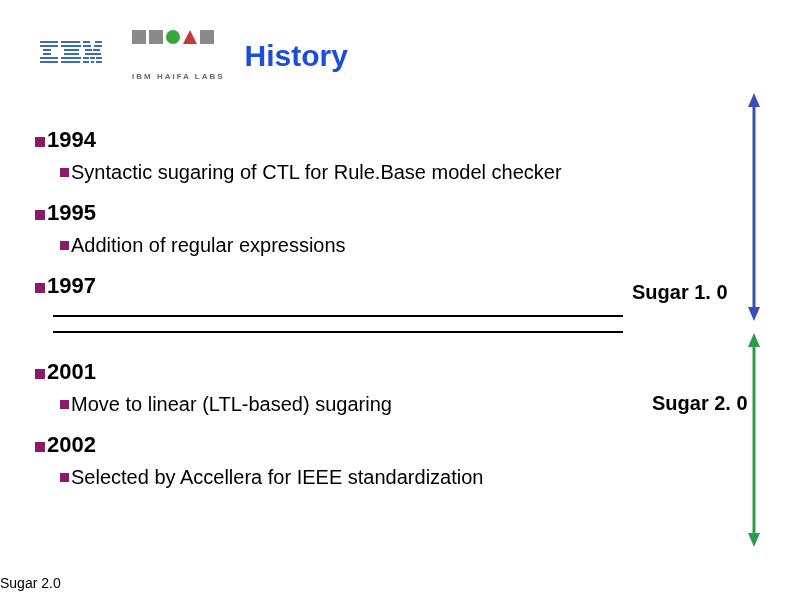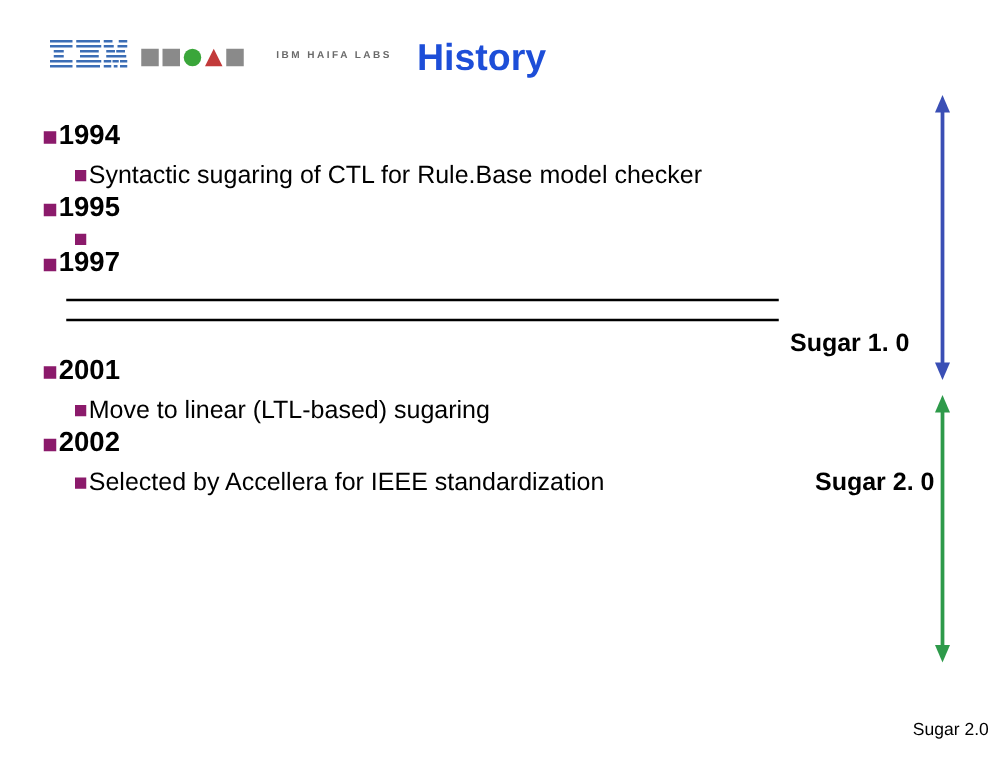--- a/index.html
+++ b/index.html
@@ -15,21 +15,22 @@
     display: flex;
     align-items: center;
     padding: 30px 0 0 40px;
     gap: 8px;
   }
   .ibm-logo {
     display: inline-block;
   }
   .haifa-labs {
     display: inline-flex;
-    margin-left: 3px;
+    flex-direction: column;
+    margin-left: 22px;
     gap: 26px;
   }
   .haifa-shapes {
     display: flex;
     gap: 3px;
     margin-bottom: 2px;
   }
   .shape-square { width: 14px; height: 14px; background: #8a8a8a; }
   .shape-circle { width: 14px; height: 14px; background: #3aa63a; border-radius: 50%; }
   .shape-triangle {
@@ -50,21 +51,21 @@
     color: #1d4ed8;
     margin-left: 12px;
   }
   .content {
     padding: 30px 40px 0 35px;
     position: relative;
   }
   .year-row {
     display: flex;
     align-items: baseline;
-    margin-top: 1px;
+    margin-top: 16px;
   }
   .year-bullet {
     width: 10px;
     height: 10px;
     background: #8b1a6b;
     margin-right: 2px;
     flex-shrink: 0;
   }
   .year-text {
     font-size: 22px;
@@ -106,21 +107,21 @@
   .sugar2 { top: 295px; left: 652px; margin-top: 16px; }
   .arrow-svg {
     position: absolute;
     left: 742px;
     top: 0;
   }
   .footer {
     position: absolute;
     bottom: 18px;
     width: 100%;
-    text-align: right;
+    text-align: left;
     font-size: 14px;
     color: #000;
   }
 </style>
 </head>
 <body>
 
 <div class="header">
   <span class="ibm-logo">
     <svg width="62" height="26" viewBox="0 0 62 26">
@@ -176,20 +177,21 @@
     <span class="sub-bullet"></span>
     <span class="sub-text">Syntactic sugaring of CTL for Rule.Base model checker</span>
   </div>
 
   <div class="year-row">
     <span class="year-bullet"></span>
     <span class="year-text">1995</span>
   </div>
   <div class="sub-row">
     <span class="sub-bullet"></span>
+    <span class="sub-text">Addition of regular expressions</span>
   </div>
 
   <div class="year-row">
     <span class="year-bullet"></span>
     <span class="year-text">1997</span>
   </div>
 
   <div class="divider"></div>
   <div class="divider"></div>
 

